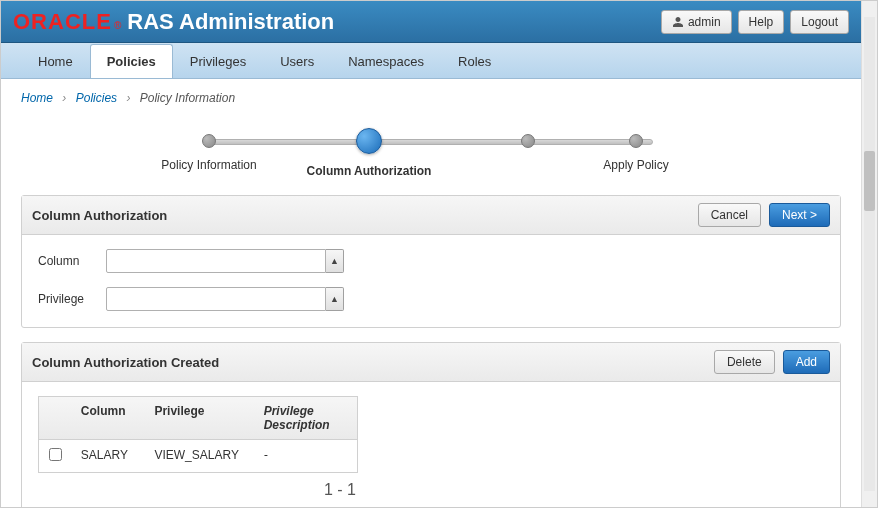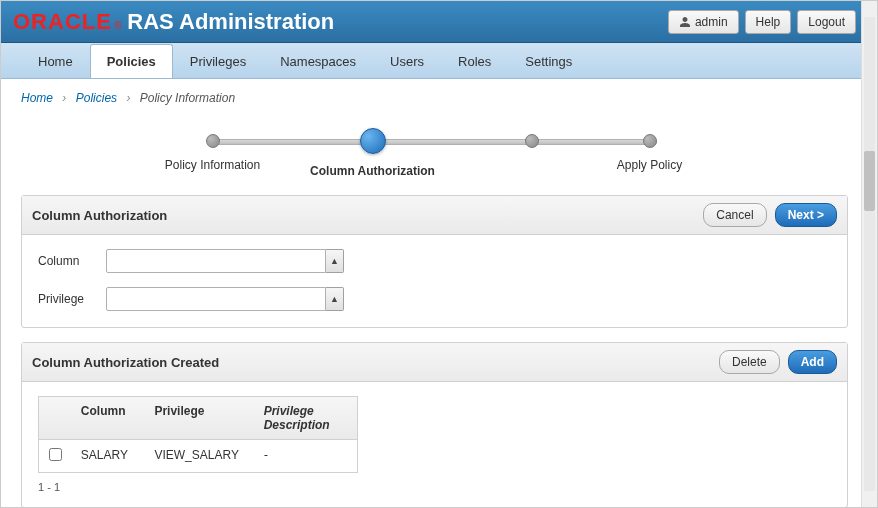--- a/index.html
+++ b/index.html
@@ -1,21 +1,21 @@
 <!DOCTYPE html>
 <html><head>
 <meta charset="utf-8">
 <style>
 * { box-sizing: border-box; margin: 0; padding: 0; }
 body { font-family: Arial, Helvetica, sans-serif; font-size: 13px; color: #333; background: #fff; }
 .page { width: 878px; height: 508px; position: relative; overflow: hidden; border: 1px solid #ccc; }
 .scrollbar { position: absolute; right: 0; top: 0; width: 16px; height: 100%; background: #f0f0f0; border-left: 1px solid #ddd; }
 .scrollbar .track { position: absolute; top: 16px; bottom: 16px; left: 2px; right: 2px; background: #e8e8e8; }
 .scrollbar .thumb { position: absolute; top: 150px; left: 2px; right: 2px; height: 60px; background: #c0c0c0; border-radius: 2px; }
-.content-area { margin-right: 9px; height: 100%; overflow: hidden; }
+.content-area { margin-right: 16px; height: 100%; overflow: hidden; }
 
 
 .header { background: linear-gradient(#3a8bc2, #2b6fa3); height: 42px; display: flex; align-items: center; padding: 0 12px; color: #fff; border-bottom: 1px solid #1e5680; }
 .logo { display: flex; align-items: baseline; }
 .logo .oracle { color: #e22; font-weight: bold; font-size: 22px; letter-spacing: 1px; font-family: Arial, sans-serif; }
 .logo .reg { color: #e22; font-size: 10px; vertical-align: super; margin-left: 2px; margin-right: 6px; }
 .logo .app-title { color: #fff; font-size: 22px; font-weight: bold; }
 .header-right { margin-left: auto; display: flex; gap: 6px; }
 .header-btn { background: linear-gradient(#f9f9f9,#e6e6e6); border: 1px solid #a8a8a8; border-radius: 3px; padding: 4px 10px; font-size: 12px; color: #333; cursor: pointer; display: flex; align-items: center; gap: 4px; }
 .user-icon-svg { width: 12px; height: 12px; }
@@ -35,50 +35,50 @@
 .wizard-inner { position: relative; width: 480px; height: 44px; }
 .wizard-line { position: absolute; top: 10px; left: 18px; right: 18px; height: 6px; background: linear-gradient(#d8d8d8,#c0c0c0); border-radius: 3px; border: 1px solid #b0b0b0; }
 .step { position: absolute; top: 0; text-align: center; }
 .step .dot { width: 14px; height: 14px; border-radius: 50%; background: radial-gradient(circle at 30% 30%, #bbb, #888); border: 1px solid #777; margin: 5px auto 0; }
 .step.current .dot { width: 26px; height: 26px; margin-top: -1px; background: radial-gradient(circle at 30% 30%, #6bb6f0, #1a6bb8); border: 1px solid #1a5a9a; box-shadow: 0 1px 3px rgba(0,0,0,.3); }
 .step .lbl { margin-top: 10px; font-size: 12px; color: #333; white-space: nowrap; }
 .step.current .lbl { font-weight: bold; }
 .step1 { left: -42px; width: 120px; }
 .step2 { left: 108px; width: 140px; }
 .step3 { left: 252px; width: 170px; }
-.step4 { left: 410px; width: 90px; }
+.step4 { left: 400px; width: 90px; }
 
 
 .panel { margin: 14px 20px 0; border: 1px solid #d0d0d0; border-radius: 3px; }
 .panel-header { background: linear-gradient(#f6f6f6,#eaeaea); border-bottom: 1px solid #d0d0d0; padding: 7px 10px; display: flex; align-items: center; }
 .panel-title { font-size: 13px; font-weight: bold; color: #333; }
 .panel-actions { margin-left: auto; display: flex; gap: 8px; }
-.btn { background: linear-gradient(#f9f9f9,#e6e6e6); border: 1px solid #a8a8a8; border-radius: 10px; padding: 4px 12px; font-size: 12px; color: #333; cursor: pointer; }
-.btn-primary { background: linear-gradient(#4a9de0,#1e6bb8); color: #fff; border: 1px solid #1a5a9a; font-weight: bold; text-align: right; }
+.btn { background: linear-gradient(#f9f9f9,#e6e6e6); border: 1px solid #a8a8a8; border-radius: 3px; padding: 4px 12px; font-size: 12px; color: #333; cursor: pointer; }
+.btn-primary { background: linear-gradient(#4a9de0,#1e6bb8); color: #fff; border: 1px solid #1a5a9a; font-weight: normal; text-align: right; }
 .panel-body { padding: 14px 16px; }
 
 
 .form-row { display: flex; align-items: center; margin-bottom: 14px; }
 .form-row label { width: 68px; text-align: left; font-size: 12px; color: #333; }
 .form-row .input-wrap { display: flex; }
 .form-row input[type=text] { width: 220px; padding: 4px 6px; border: 1px solid #b0b0b0; border-radius: 2px 0 0 2px; font-size: 12px; height: 24px; }
 .form-row .combo-btn { width: 18px; height: 24px; border: 1px solid #a0a0a0; border-left: none; background: linear-gradient(#f6f6f6,#e0e0e0); border-radius: 0 2px 2px 0; cursor: pointer; display: flex; align-items: center; justify-content: center; font-size: 9px; color: #444; }
 
 
 .table { width: 320px; border: 1px solid #d0d0d0; margin: 0 0 4px 0; }
 .table .thead { display: flex; background: linear-gradient(#f6f6f6,#eaeaea); border-bottom: 1px solid #d0d0d0; }
 .table .th { padding: 7px 8px; font-size: 12px; font-weight: bold; color: #333; }
 .table .tbody .tr { display: flex; border-top: 1px solid #eee; }
 .table .tbody .tr:first-child { border-top: none; }
 .table .td { padding: 8px 8px; font-size: 12px; color: #333; }
 .col-check { width: 34px; text-align: center; }
 .col-col { width: 74px; }
 .col-priv { width: 110px; }
 .col-desc { width: 102px; font-style: italic; }
-.table-footer { width: 320px; text-align: left; font-size: 11px; color: #555; padding: 4px 2px 0 0; }
+.table-footer { width: 320px; text-align: right; font-size: 16px; color: #555; padding: 4px 2px 0 0; }
 </style>
 </head>
 <body>
 
 <div class="page">
   <div class="content-area">
 
     <div class="header">
       <div class="logo">
         <span class="oracle">ORACLE</span>
@@ -94,24 +94,23 @@
         </button>
         <button class="header-btn">Help</button>
         <button class="header-btn">Logout</button>
       </div>
     </div>
 
     <div class="tab-bar">
       <div class="tab">Home</div>
       <div class="tab active">Policies</div>
       <div class="tab">Privileges</div>
+      <div class="tab">Users</div>
       <div class="tab">Namespaces</div>
-      <div class="tab">Users</div>
       <div class="tab">Roles</div>
-      <div class="tab">Settings</div>
     </div>
 
     <div class="breadcrumb">
       <a>Home</a>
       <span class="sep">›</span>
       <a>Policies</a>
       <span class="sep">›</span>
       <span>Policy Information</span>
     </div>
 

